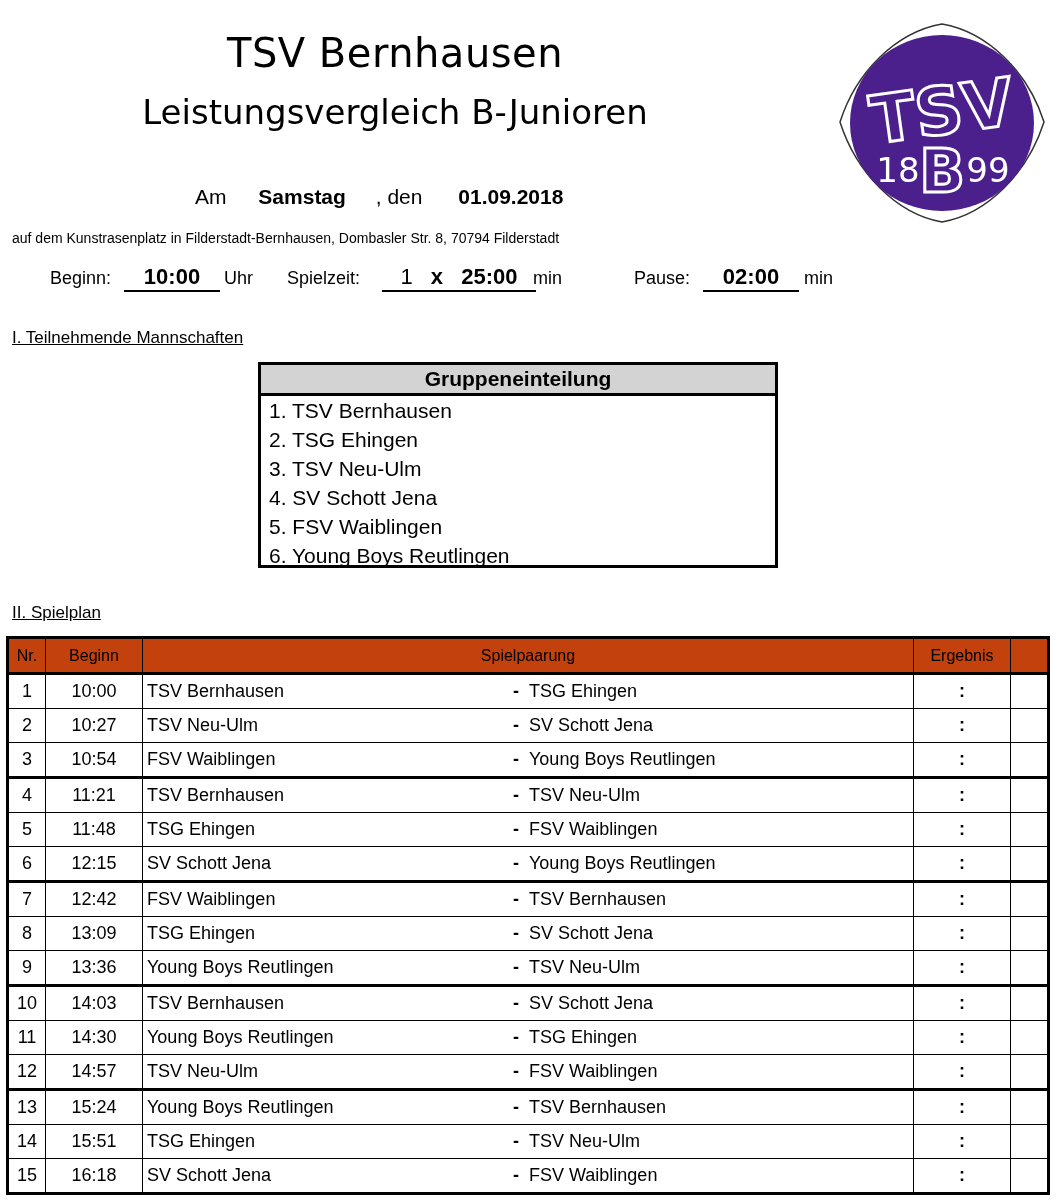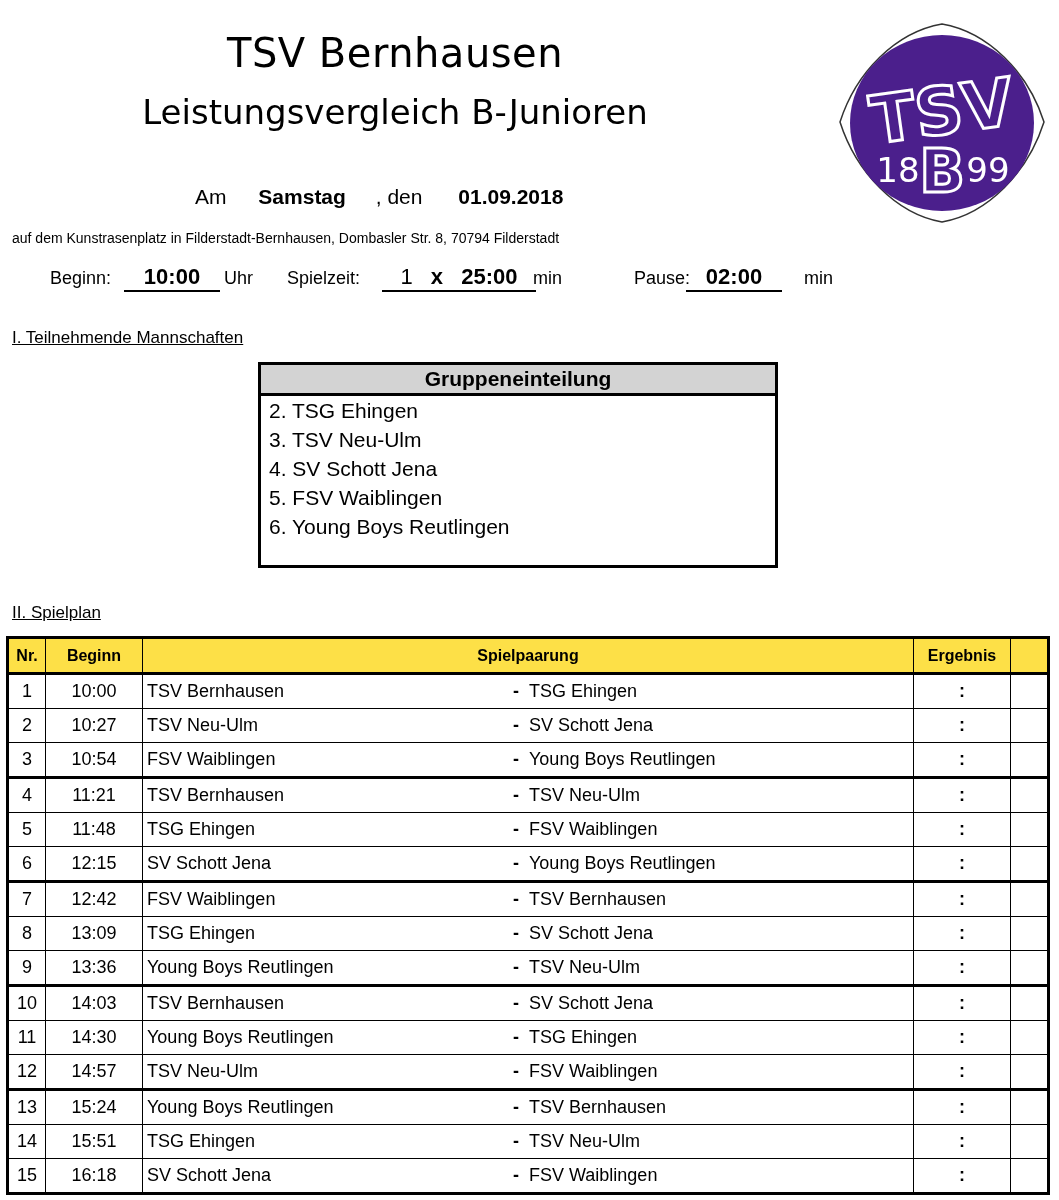--- a/index.html
+++ b/index.html
@@ -12,21 +12,21 @@
   .venue{top:230px;left:12px;font-size:14px;white-space:nowrap;}
   .timing{top:268px;left:0;font-size:18px;white-space:nowrap;}
   .timing span{position:absolute;top:0;}
   .uline{border-bottom:2px solid #000;text-align:center;font-weight:bold;font-size:22px;height:26px;top:-4px !important;}
   .sec{font-size:17px;text-decoration:underline;}
   .grp{left:258px;top:362px;width:520px;height:206px;border:3px solid #000;box-sizing:border-box;}
   .grp-head{background:#d3d3d3;border-bottom:3px solid #000;text-align:center;font-weight:bold;font-size:21px;height:28px;line-height:28px;}
   .grp-item{font-size:21px;height:29px;line-height:29px;padding-left:8px;}
   table{position:absolute;left:6px;top:636px;width:1044px;border-collapse:collapse;border:3px solid #000;}
   td,th{border:1px solid #000;font-size:18px;height:33px;padding:0 4px;}
-  th{background:#fde047;font-weight:bold;font-size:16px;border-bottom:3px solid #000;}
+  th{background:#c2410c;font-weight:normal;font-size:16px;border-bottom:3px solid #000;}
   td.c{text-align:center;}
   tr.blk td{border-top:3px solid #000;}
   .dash{font-weight:bold;display:inline-block;width:16px;}
   .logo{left:838px;top:22px;width:208px;height:202px;}
 </style>
 </head>
 <body>
 
 <div class="abs title1">TSV Bernhausen</div>
 <div class="abs title2">Leistungsvergleich B-Junioren</div>
@@ -54,28 +54,29 @@
   <span class="uline" style="left:124px;width:96px">10:00</span>
   <span style="left:224px">Uhr</span>
   <span style="left:287px">Spielzeit:</span>
   <span class="uline" style="left:382px;width:154px;font-weight:normal">
     <span style="position:static">1</span>
     <b style="margin:0 12px">x</b>
     <b>25:00</b>
   </span>
   <span style="left:533px">min</span>
   <span style="left:634px">Pause:</span>
-  <span class="uline" style="left:686px;width:96px">02:00</span>
+  <span class="uline" style="left:703px;width:96px">02:00</span>
   <span style="left:804px">min</span>
 </div>
 
 <div class="abs sec" style="left:12px;top:328px">I. Teilnehmende Mannschaften</div>
 
 <div class="abs grp">
   <div class="grp-head">Gruppeneinteilung</div>
+  <div class="grp-item">1.  TSV Bernhausen</div>
   <div class="grp-item">2.  TSG Ehingen</div>
   <div class="grp-item">3.  TSV Neu-Ulm</div>
   <div class="grp-item">4.  SV Schott Jena</div>
   <div class="grp-item">5.  FSV Waiblingen</div>
   <div class="grp-item">6.  Young Boys Reutlingen</div>
 </div>
 
 <div class="abs sec" style="left:12px;top:603px">II. Spielplan</div>
 
 <table>

